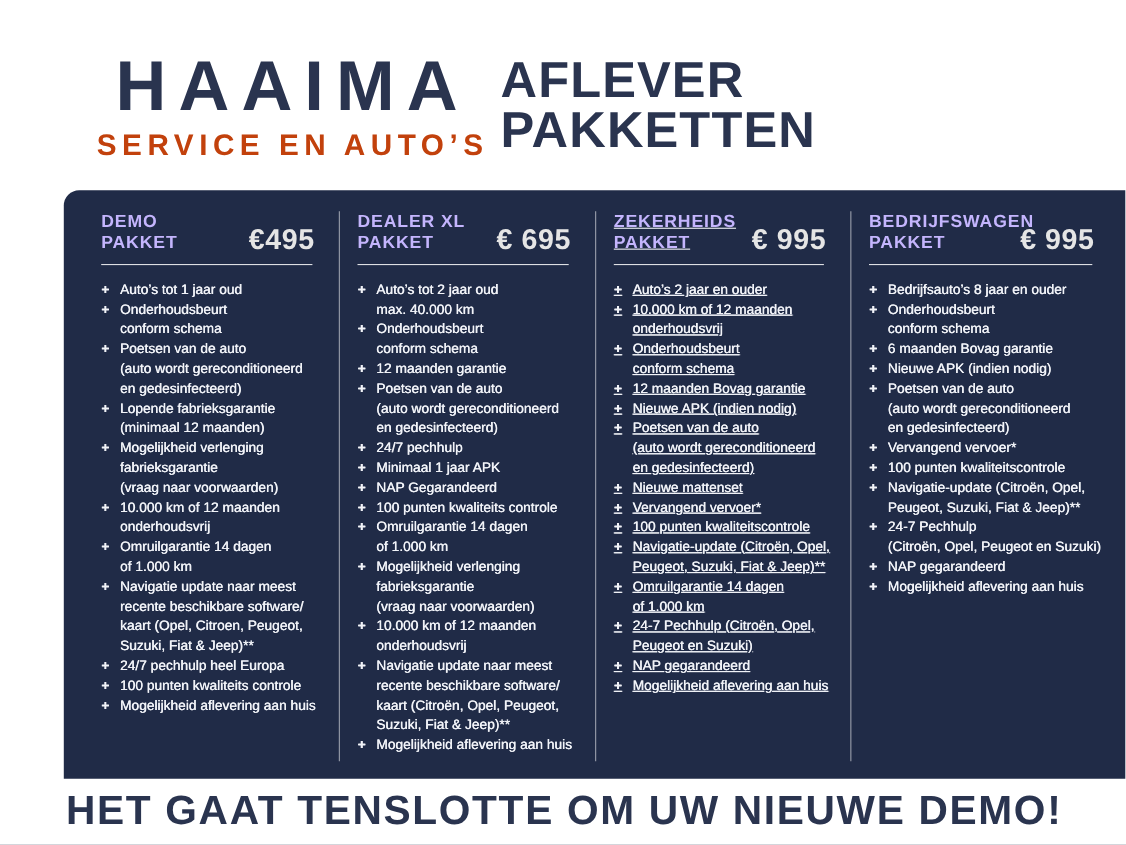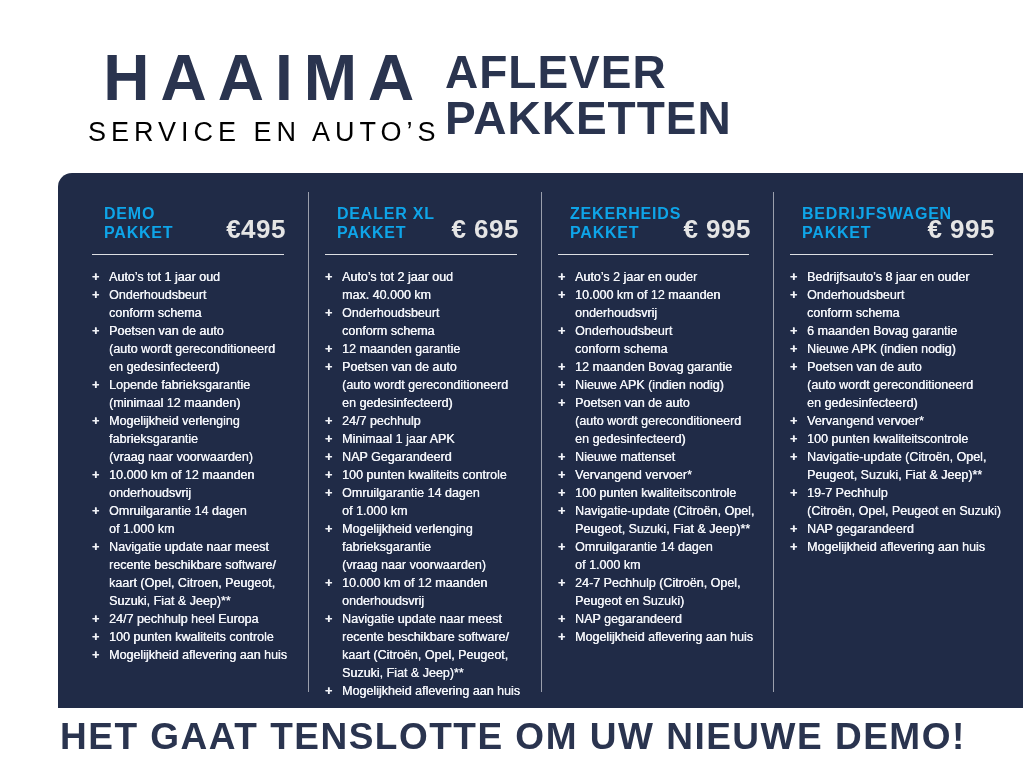--- a/index.html
+++ b/index.html
@@ -11,49 +11,49 @@
   }
   .page { position:absolute; inset:0; }
 
   
   .brand { position:absolute; left:88px; top:46px; color:#2a344f; }
   .brand-logo {
     font-size:64px; font-weight:bold; letter-spacing:11px;
     line-height:1.0; color:#2a344f; white-space:nowrap;text-align:center;
   }
   .brand-tagline {
-    font-size:27px; font-weight:400; letter-spacing:5px;
-    color:#000000; margin-top:7px; white-space:nowrap;
+    font-size:27px; font-weight:700; letter-spacing:5px;
+    color:#c2410c; margin-top:7px; white-space:nowrap;
   }
   .page-title {
-    position:absolute; left:445px; top:49px; margin:0;
+    position:absolute; left:455px; top:49px; margin:0;
     font-size:46px; font-weight:bold; line-height:46px;
     letter-spacing:1px; color:#2a344f; white-space:pre-line;
   }
 
   
   .panel {
     position:absolute; left:58px; top:173px;
     width:965px; height:535px;
     background:#202b47; color:#f1f3f8;
     border-radius:14px 0 0 0;
     display:flex; box-sizing:border-box;
     padding:19px 0 16px 0;
   }
   .col { box-sizing:border-box; padding:0 10px 0 16px; }
   .col-0 { width:250px; padding-left:34px; }
   .col-1 { width:233px; }
-  .col-2 { width:232px; }
+  .col-2 { width:232px;text-decoration:underline; }
   .col-3 { width:250px; padding-right:16px; }
   .col + .col { border-left:1px solid rgba(255,255,255,.55); }
 
   .pkg-head { position:relative; padding-right:6px; min-height:38px; }
   .pkg-name {
-    margin:12px; font-size:16px; font-weight:bold; letter-spacing:0.8px;
-    line-height:19px; white-space:pre-line; color:#0ea5e9;
+    margin:0; font-size:16px; font-weight:bold; letter-spacing:0.8px;
+    line-height:19px; white-space:pre-line; color:#c4b5fd;
   }
   .pkg-price {
     position:absolute; right:12px; bottom:-3px;
     font-size:26px; font-weight:bold; letter-spacing:0.5px; color:#e5e5e5;
     white-space:nowrap;
   }
   .rule { height:1px; background:rgba(255,255,255,.85); margin:10px 14px 13px 0; }
 
   .items { list-style:none; margin:0; padding:0; font-size:12.5px; line-height:18px; }
   .item { display:flex; }
@@ -347,21 +347,21 @@
             <span class="plus">+</span>
             <span class="txt">100 punten kwaliteitscontrole</span>
           </li>
           <li class="item">
             <span class="plus">+</span>
             <span class="txt">Navigatie-update (Citroën, Opel,
 Peugeot, Suzuki, Fiat &amp; Jeep)**</span>
           </li>
           <li class="item">
             <span class="plus">+</span>
-            <span class="txt">19-7 Pechhulp
+            <span class="txt">24-7 Pechhulp
 (Citroën, Opel, Peugeot en Suzuki)</span>
           </li>
           <li class="item">
             <span class="plus">+</span>
             <span class="txt">NAP gegarandeerd</span>
           </li>
           <li class="item">
             <span class="plus">+</span>
             <span class="txt">Mogelijkheid aflevering aan huis</span>
           </li>

